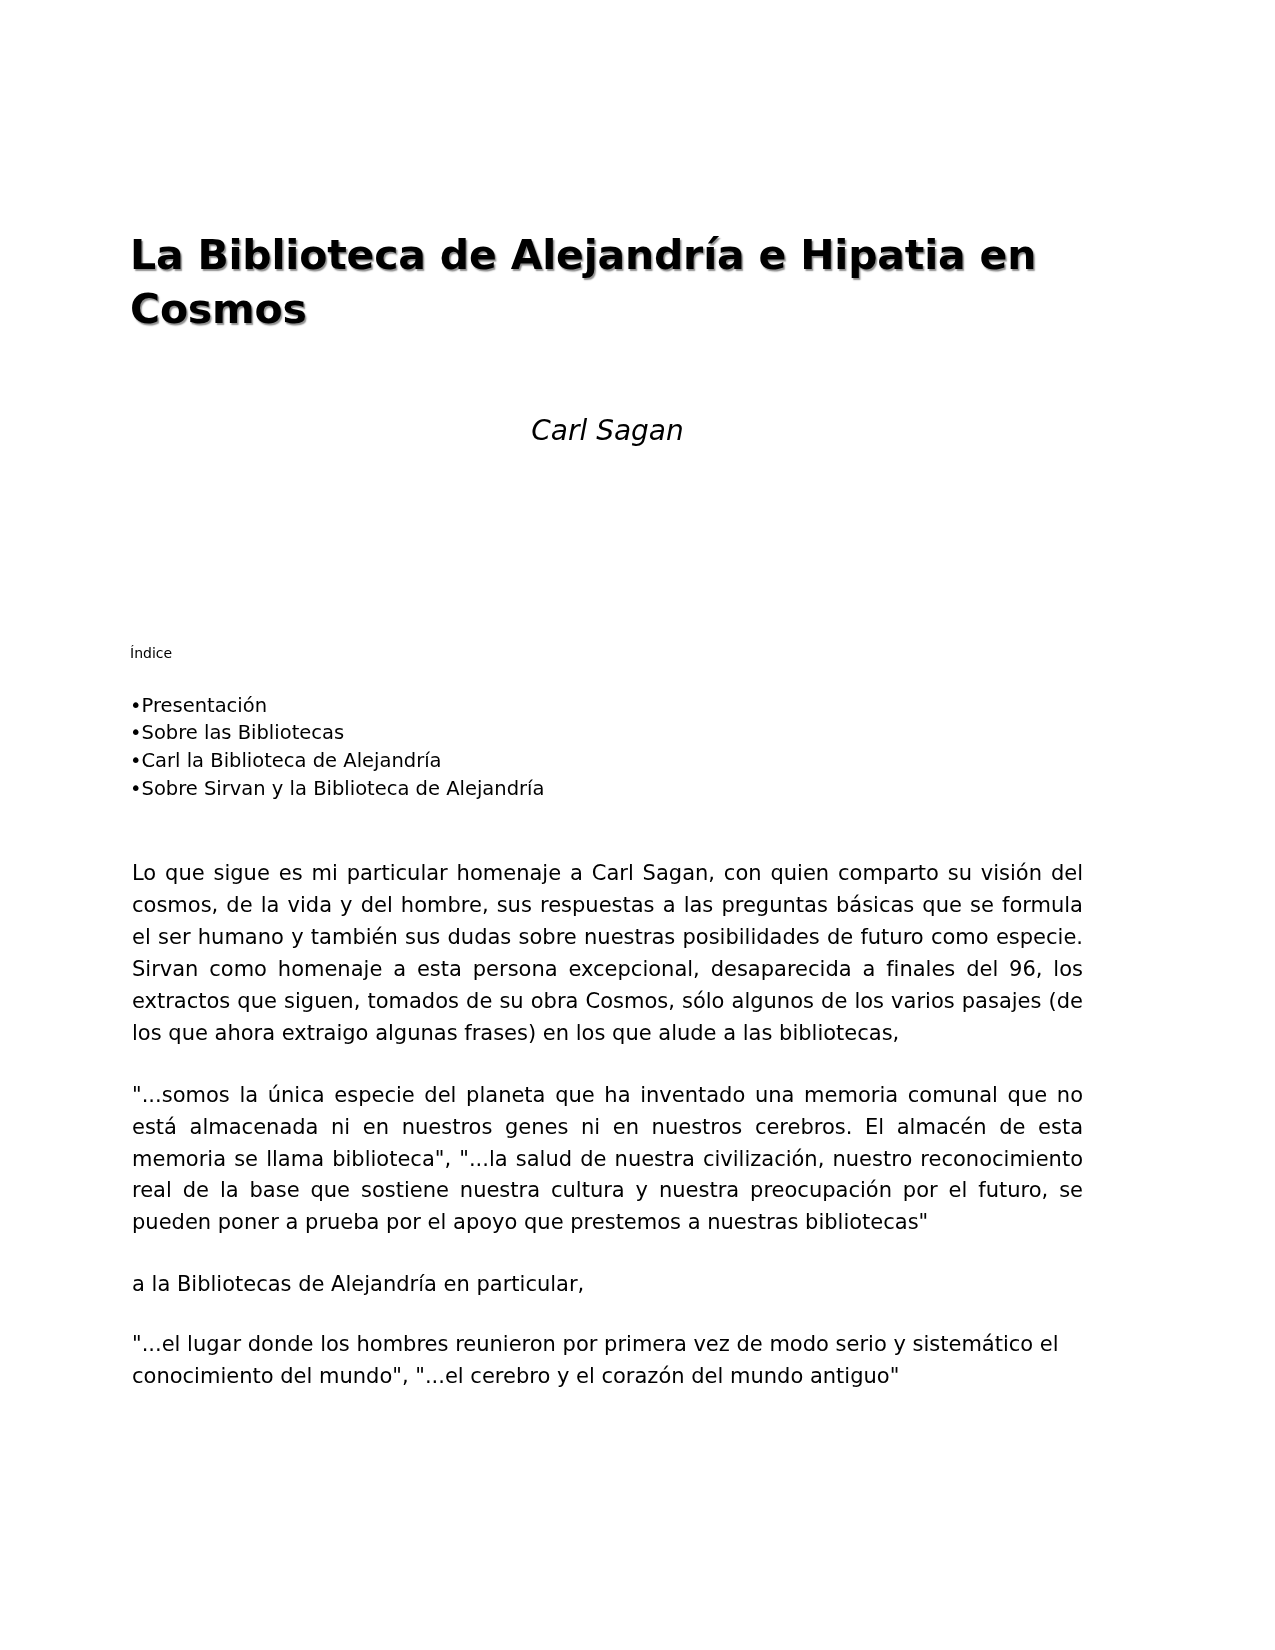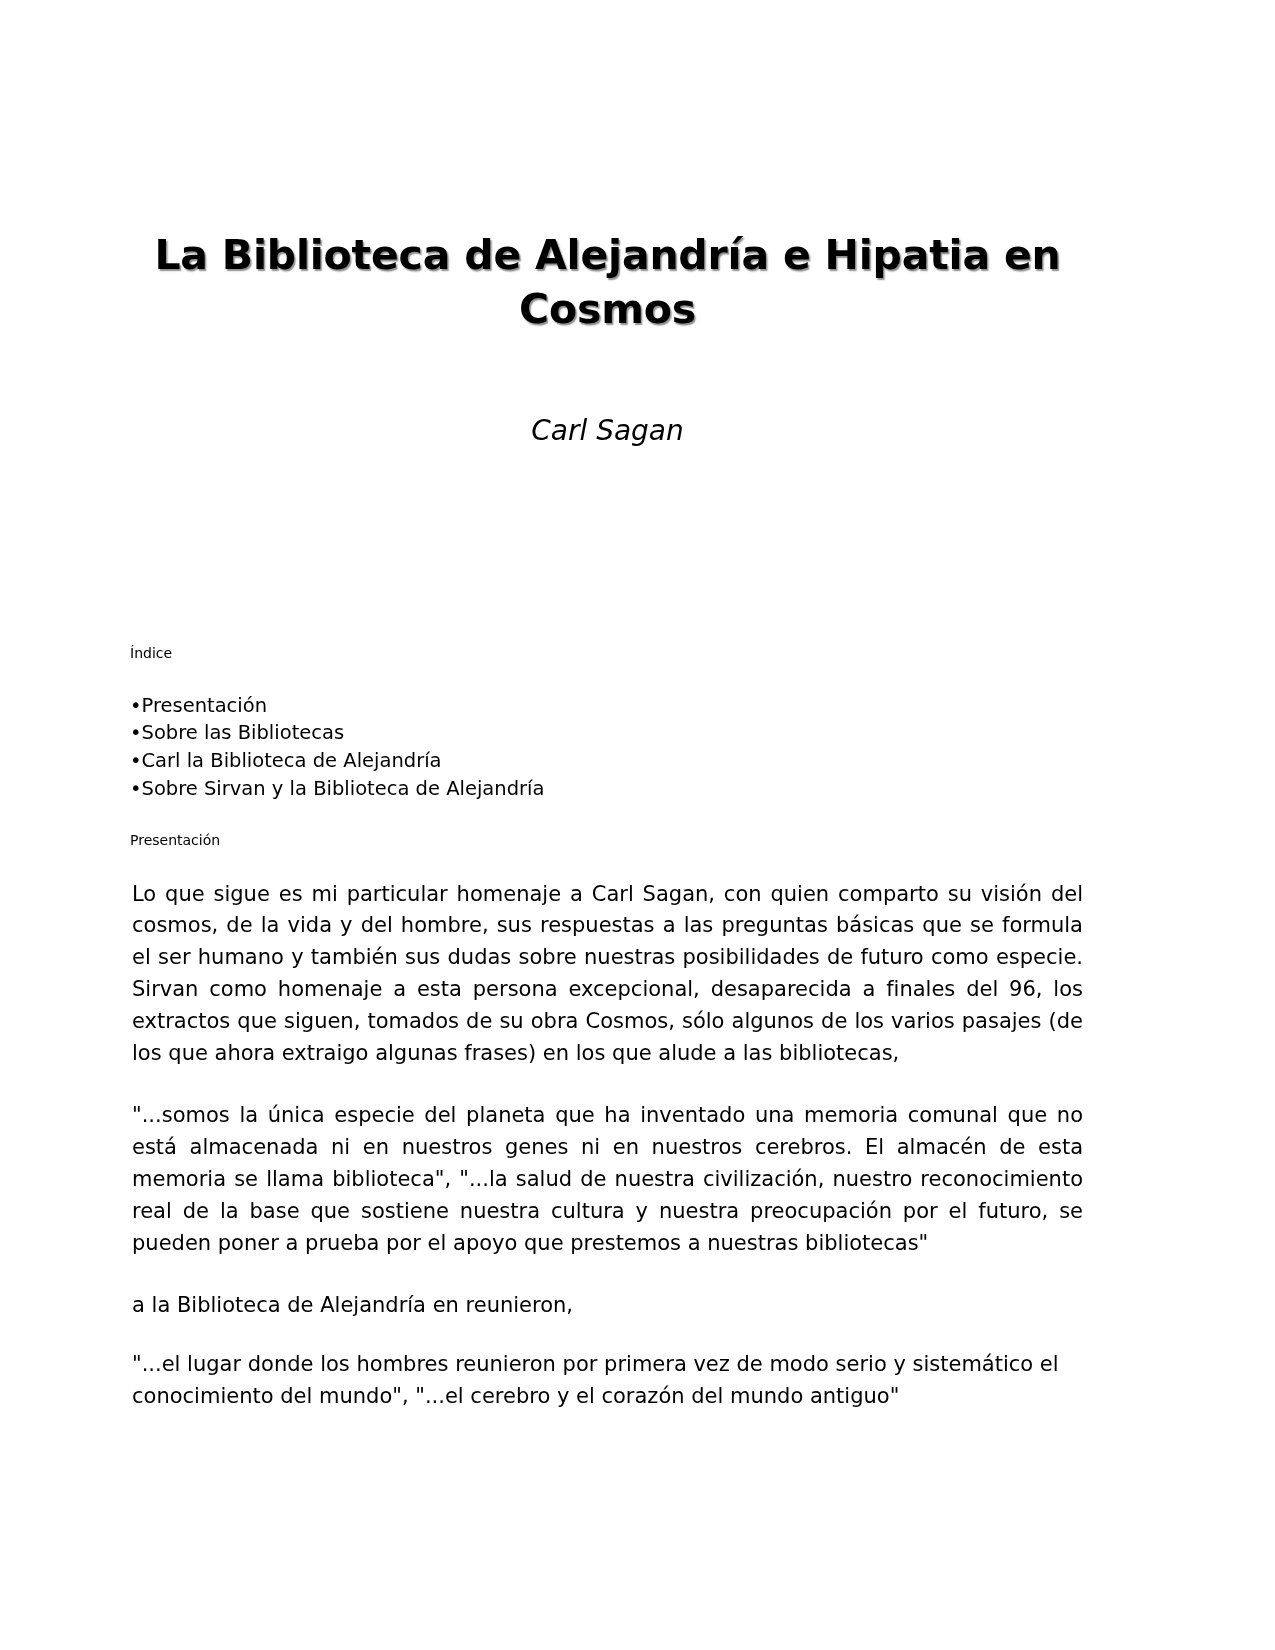--- a/index.html
+++ b/index.html
@@ -27,21 +27,21 @@
     left: 130px;
     top: 0;
     width: 955px;
   }
   .doc-title {
     margin: 0;
     padding-top: 228px;
     font-size: 41px;
     font-weight: bold;
     line-height: 1.32;
-    text-align: center;
+    text-align: left;
     letter-spacing: -0.2px;
     text-shadow: 1.5px 1.5px 1.5px rgba(0,0,0,0.45);
   }
   .doc-author {
     margin: 0;
     padding-top: 78px;
     font-size: 28px;
     font-style: italic;
     text-align: center;
     font-weight: normal;
@@ -94,32 +94,31 @@
 
     <ul class="index-list">
       <li>•Presentación</li>
       <li>•Sobre las Bibliotecas</li>
       <li>•Carl la Biblioteca de Alejandría</li>
       <li>•Sobre Sirvan y la Biblioteca de Alejandría</li>
     </ul>
 
     <div class="gap-28"></div>
 
-    <p class="section-label">Presentación</p>
 
     <div class="gap-26"></div>
 
     <p class="body-par">Lo que sigue es mi particular homenaje a Carl Sagan, con quien comparto su visión del cosmos, de la vida y del hombre, sus respuestas a las preguntas básicas que se formula el ser humano y también sus dudas sobre nuestras posibilidades de futuro como especie. Sirvan como homenaje a esta persona excepcional, desaparecida a finales del 96, los extractos que siguen, tomados de su obra Cosmos, sólo algunos de los varios pasajes (de los que ahora extraigo algunas frases) en los que alude a las bibliotecas,</p>
 
     <div class="gap-26"></div>
 
     <p class="body-par">"...somos la única especie del planeta que ha inventado una memoria comunal que no está almacenada ni en nuestros genes ni en nuestros cerebros. El almacén de esta memoria se llama biblioteca", "...la salud de nuestra civilización, nuestro reconocimiento real de la base que sostiene nuestra cultura y nuestra preocupación por el futuro, se pueden poner a prueba por el apoyo que prestemos a nuestras bibliotecas"</p>
 
     <div class="gap-26"></div>
 
-    <p class="body-par left">a la Biblioteca de Alejandría en reunieron,</p>
+    <p class="body-par left">a la Bibliotecas de Alejandría en particular,</p>
 
     <div class="gap-24"></div>
 
     <p class="body-par left">"...el lugar donde los hombres reunieron por primera vez de modo serio y sistemático el conocimiento del mundo", "...el cerebro y el corazón del mundo antiguo"</p>
 
   </div>
 </div>
 
 </body></html>

